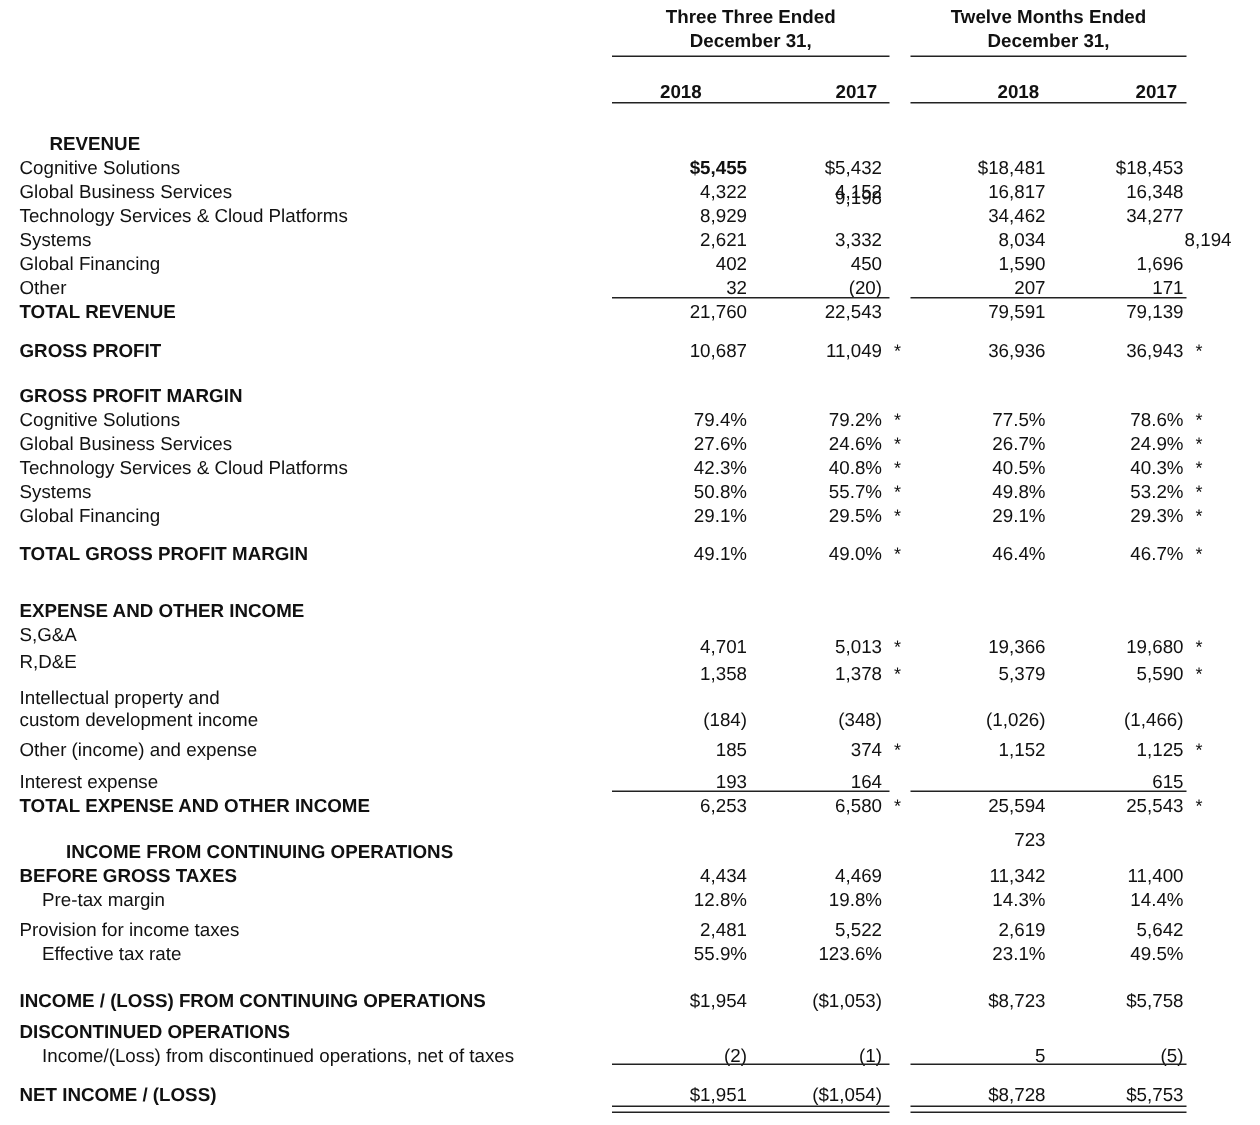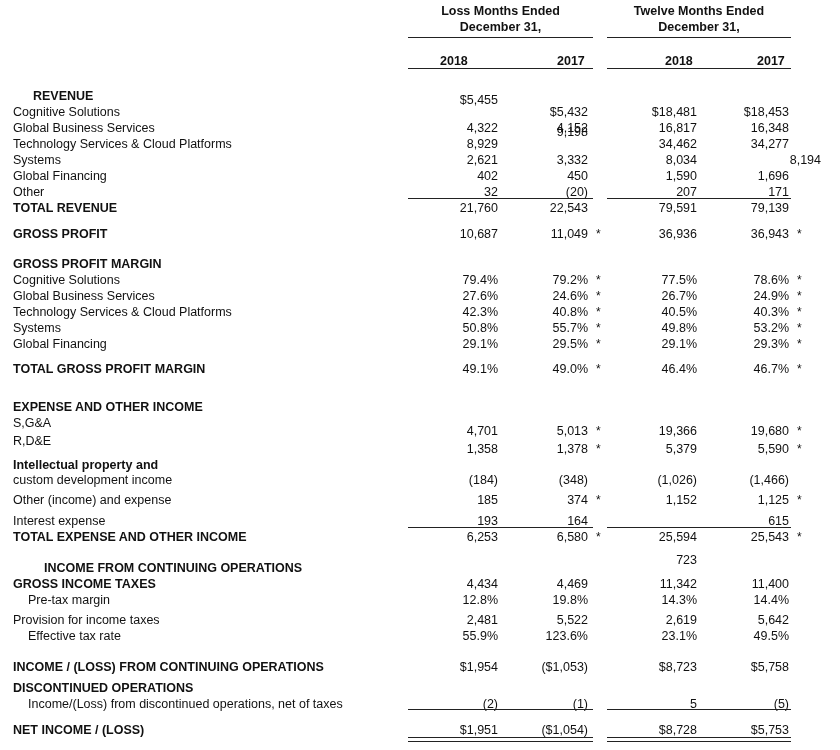--- a/index.html
+++ b/index.html
@@ -21,38 +21,38 @@
   .rule { position: absolute; height: 0; border-top: 1px solid #222; }
   .rule.g1 { left: 408px; width: 185px; }
   .rule.g2 { left: 607px; width: 184px; }
   .dbl { position: absolute; height: 3px; border-top: 1.5px solid #222; border-bottom: 1.5px solid #222; }
   .dbl.g1 { left: 408px; width: 185px; }
   .dbl.g2 { left: 607px; width: 184px; }
 </style>
 </head>
 <body>
 
-<div class="abs hdr" style="left:408px; width:185px; top:3px;">Loss Months Ended</div>
+<div class="abs hdr" style="left:408px; width:185px; top:3px;">Three Three Ended</div>
 <div class="abs hdr" style="left:408px; width:185px; top:19px;">December 31,</div>
 <div class="rule g1" style="top:37px;"></div>
 <div class="abs hdr" style="left:607px; width:184px; top:3px;">Twelve Months Ended</div>
 <div class="abs hdr" style="left:607px; width:184px; top:19px;">December 31,</div>
 <div class="rule g2" style="top:37px;"></div>
 
 <div class="abs hdr" style="left:440px; top:53px;">2018</div>
 <div class="abs hdr" style="left:557px; top:53px;">2017</div>
 <div class="abs hdr" style="left:665px; top:53px;">2018</div>
 <div class="abs hdr" style="left:757px; top:53px;">2017</div>
 <div class="rule g1" style="top:68px; border-top-width:1.5px;"></div>
 <div class="rule g2" style="top:68px; border-top-width:1.5px;"></div>
 
 <div id="rows">
     <div class="abs lbl b" style="top: 88px; padding-left: 20px;">REVENUE</div>
     <div class="abs lbl" style="top: 104px;">Cognitive Solutions</div>
-    <div class="abs num c1" style="top: 92px;">$5,455</div>
+    <div class="abs num c1" style="top: 104px; font-weight: bold;">$5,455</div>
     <div class="abs num c2" style="top: 104px;">$5,432</div>
     <div class="abs num c3" style="top: 104px;">$18,481</div>
     <div class="abs num c4" style="top: 104px;">$18,453</div>
     <div class="abs lbl" style="top: 120px;">Global Business Services</div>
     <div class="abs num c1" style="top: 120px;">4,322</div>
     <div class="abs num c2" style="top: 120px;">4,152</div>
     <div class="abs num c3" style="top: 120px;">16,817</div>
     <div class="abs num c4" style="top: 120px;">16,348</div>
     <div class="abs lbl" style="top: 136px;">Technology Services &amp; Cloud Platforms</div>
     <div class="abs num c1" style="top: 136px;">8,929</div>
@@ -137,21 +137,21 @@
     <div class="abs num c4" style="top: 423px;">19,680</div>
     <div class="abs star s2" style="top: 423px;">*</div>
     <div class="abs star s4" style="top: 423px;">*</div>
     <div class="abs lbl" style="top: 433px;">R,D&amp;E</div>
     <div class="abs num c1" style="top: 441px;">1,358</div>
     <div class="abs num c2" style="top: 441px;">1,378</div>
     <div class="abs num c3" style="top: 441px;">5,379</div>
     <div class="abs num c4" style="top: 441px;">5,590</div>
     <div class="abs star s2" style="top: 441px;">*</div>
     <div class="abs star s4" style="top: 441px;">*</div>
-    <div class="abs lbl" style="top: 457px; font-weight: bold;">Intellectual property and</div>
+    <div class="abs lbl" style="top: 457px;">Intellectual property and</div>
     <div class="abs lbl" style="top: 472px;"> custom development income</div>
     <div class="abs num c1" style="top: 472px;">(184)</div>
     <div class="abs num c2" style="top: 472px;">(348)</div>
     <div class="abs num c3" style="top: 472px;">(1,026)</div>
     <div class="abs num c4" style="top: 472px;">(1,466)</div>
     <div class="abs lbl" style="top: 492px;">Other (income) and expense</div>
     <div class="abs num c1" style="top: 492px;">185</div>
     <div class="abs num c2" style="top: 492px;">374</div>
     <div class="abs num c3" style="top: 492px;">1,152</div>
     <div class="abs num c4" style="top: 492px;">1,125</div>
@@ -163,21 +163,21 @@
     <div class="abs num c3" style="top: 513px; margin-top: 39px;">723</div>
     <div class="abs num c4" style="top: 513px;">615</div>
     <div class="abs lbl b" style="top: 529px;">TOTAL EXPENSE AND OTHER INCOME</div>
     <div class="abs num c1" style="top: 529px;">6,253</div>
     <div class="abs num c2" style="top: 529px;">6,580</div>
     <div class="abs num c3" style="top: 529px;">25,594</div>
     <div class="abs num c4" style="top: 529px;">25,543</div>
     <div class="abs star s2" style="top: 529px;">*</div>
     <div class="abs star s4" style="top: 529px;">*</div>
     <div class="abs lbl b" style="top: 560px; padding-left: 31px;">INCOME FROM CONTINUING OPERATIONS</div>
-    <div class="abs lbl b" style="top: 576px;">GROSS INCOME TAXES</div>
+    <div class="abs lbl b" style="top: 576px;">BEFORE GROSS TAXES</div>
     <div class="abs num c1" style="top: 576px;">4,434</div>
     <div class="abs num c2" style="top: 576px;">4,469</div>
     <div class="abs num c3" style="top: 576px;">11,342</div>
     <div class="abs num c4" style="top: 576px;">11,400</div>
     <div class="abs lbl ind" style="top: 592px;">Pre-tax margin</div>
     <div class="abs num c1" style="top: 592px;">12.8%</div>
     <div class="abs num c2" style="top: 592px;">19.8%</div>
     <div class="abs num c3" style="top: 592px;">14.3%</div>
     <div class="abs num c4" style="top: 592px;">14.4%</div>
     <div class="abs lbl" style="top: 612px;">Provision for income taxes</div>

